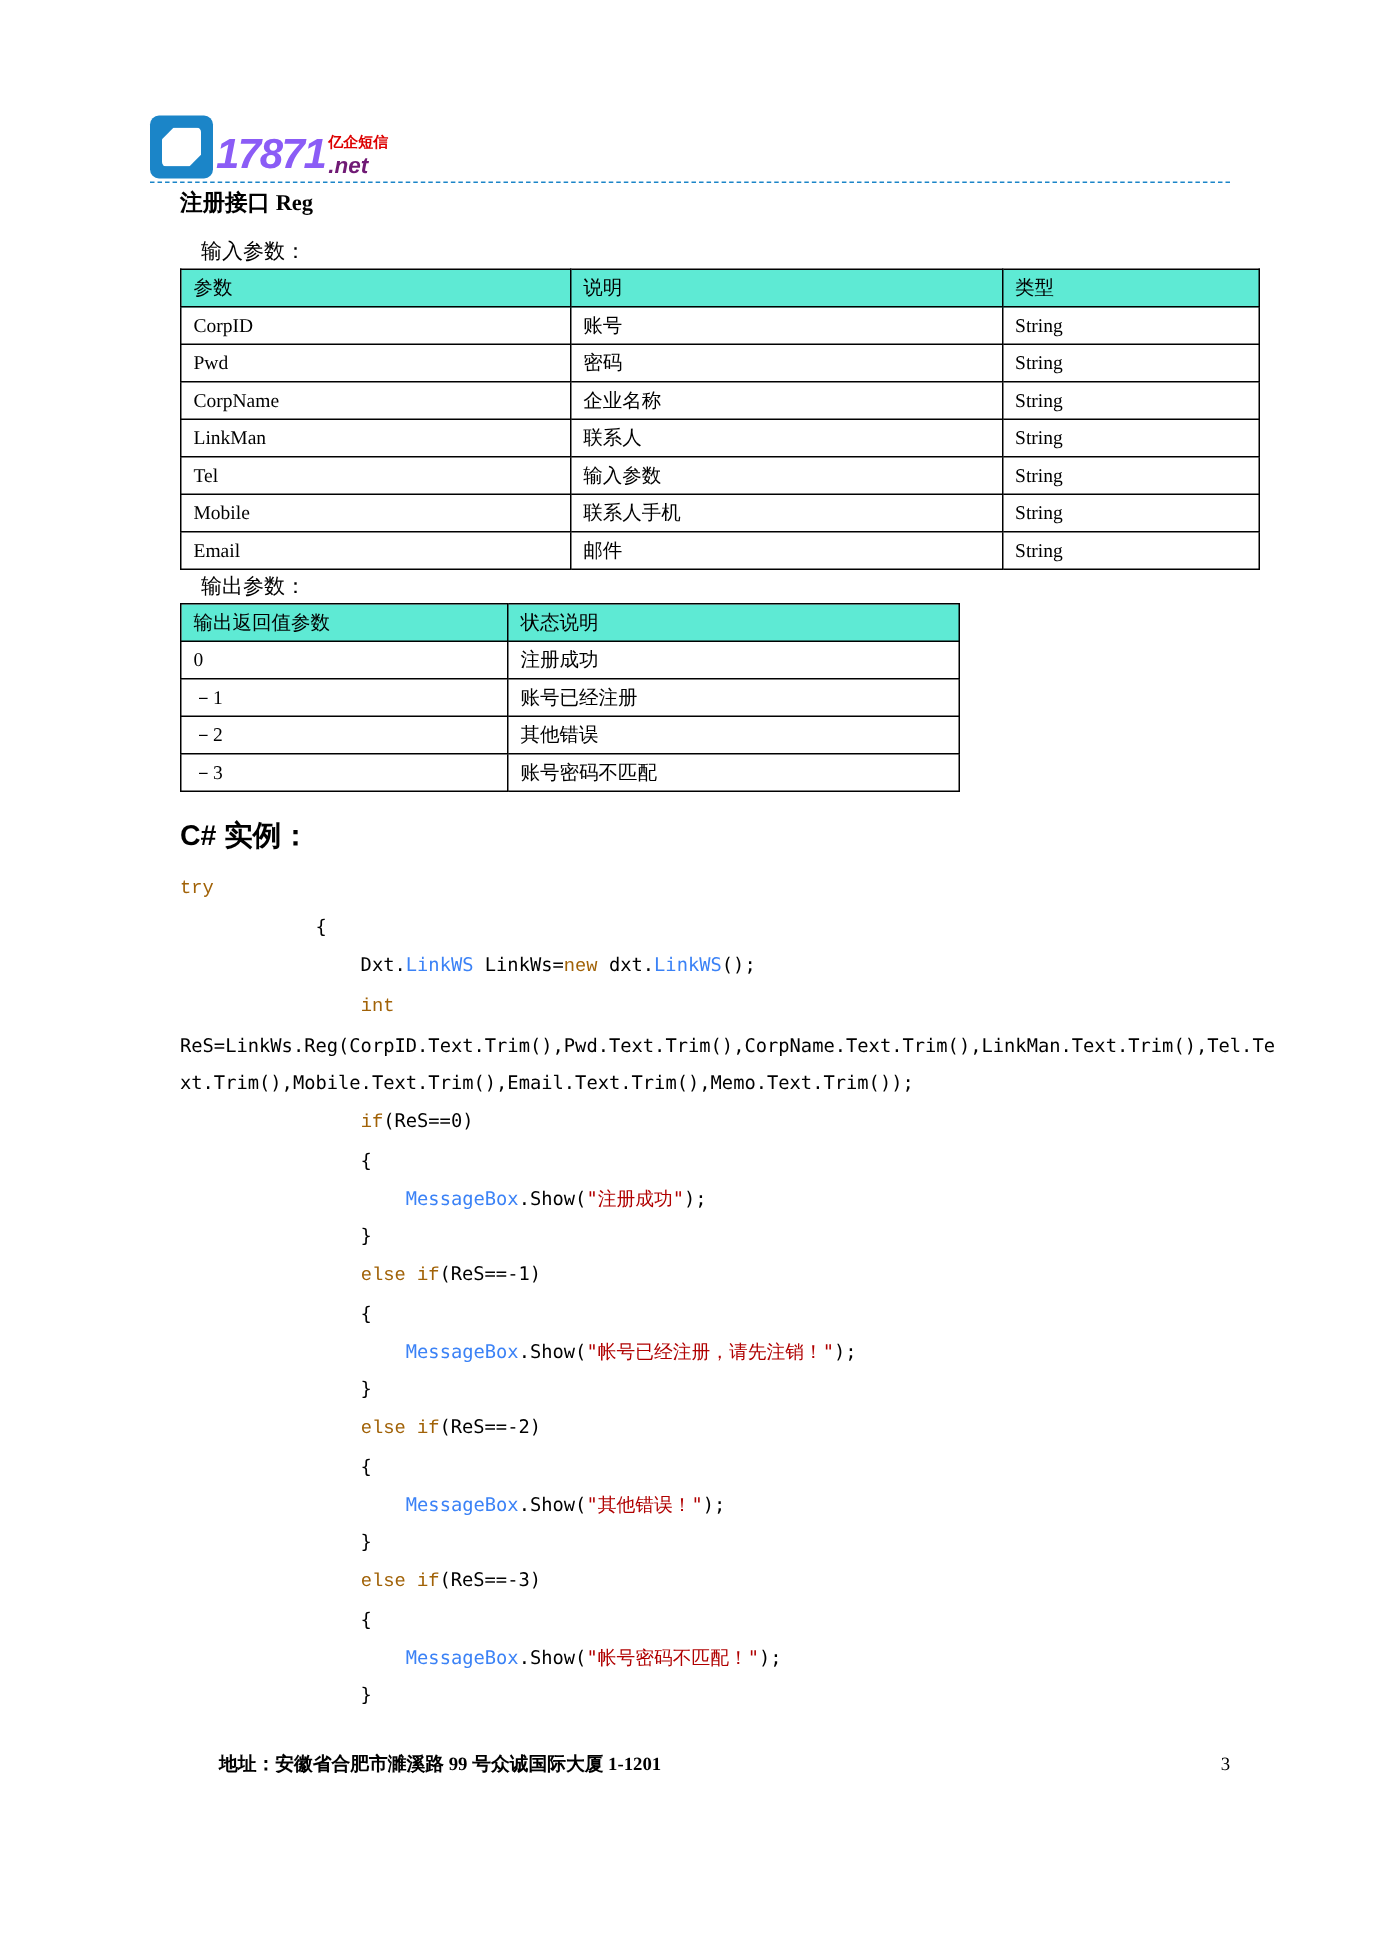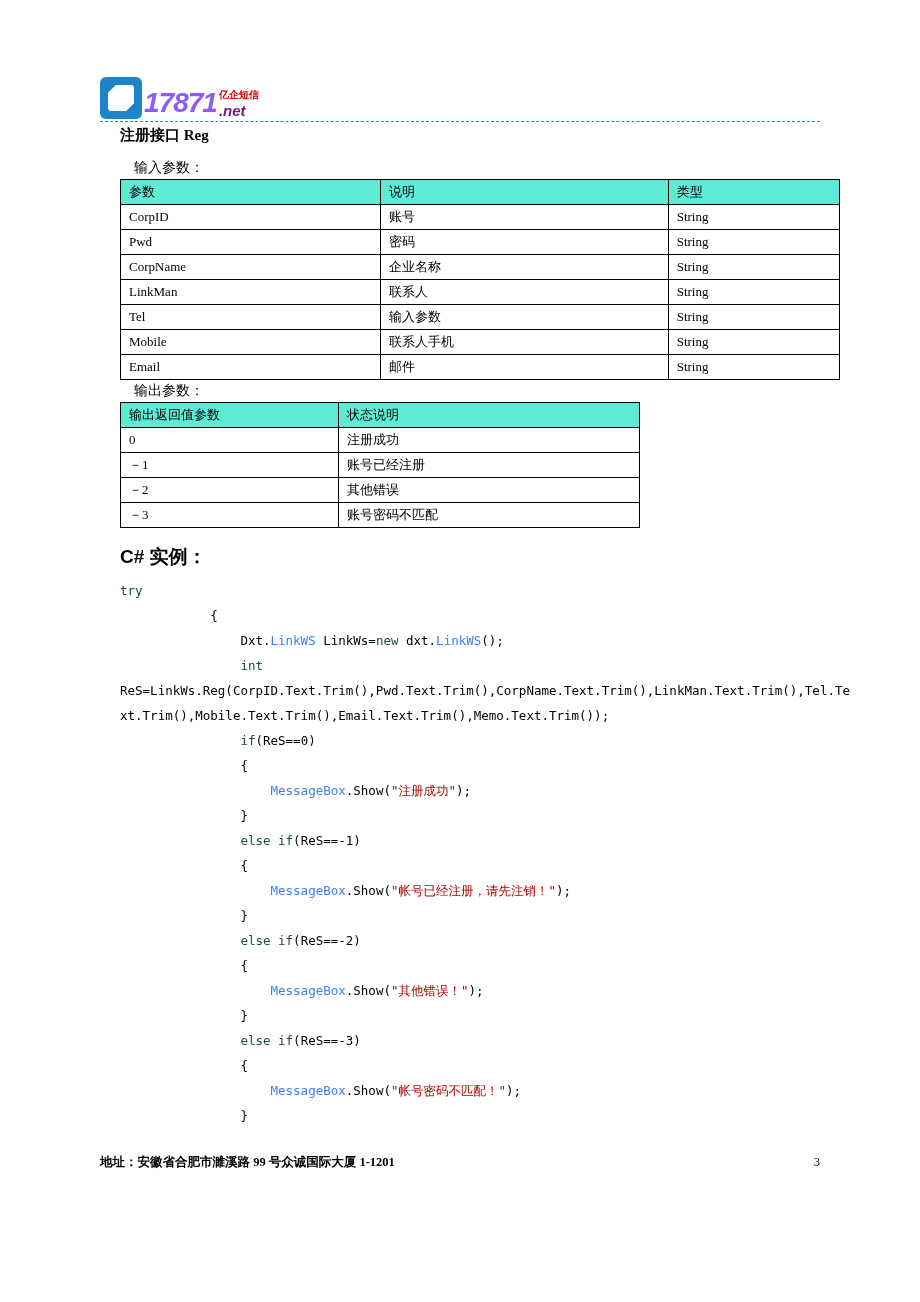--- a/index.html
+++ b/index.html
@@ -59,31 +59,32 @@
     table .hdr { background: #5eead4; }
     .table2 { width: 520px; }
     .example-title { font-size: 19px; font-weight: bold; margin: 16px 0 8px 20px; font-family: "Microsoft YaHei", sans-serif; }
     .code {
       font-family: "SimSun", monospace;
       font-size: 12.5px;
       line-height: 2.0;
       margin-left: 20px;
       white-space: pre;
     }
-    .kw { color: #14532d; }
+    .kw { color: #a16207; font-family: Liberation Mono, monospace; }
     .cls { color: #3b82f6; }
     .str { color: #b00000; }
     .footer {
       margin-top: 24px;
       font-size: 12.5px;
       font-weight: bold;
       line-height: 1.6;
       display: flex;
       justify-content: space-between;
       align-items: center;
+      margin-left: 46px;
     }
     .footer .right { font-weight: normal; }
   </style>
 </head>
 <body>
 
 <div class="logo-bar">
   <div class="logo-icon"></div>
   <span class="logo-text">17871</span>
   <span class="logo-sub">

